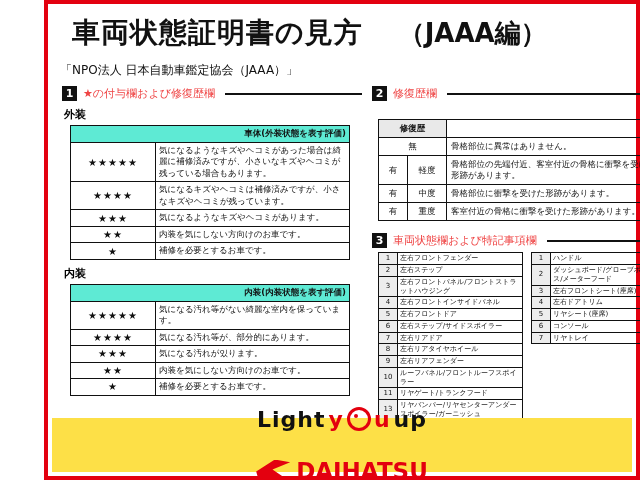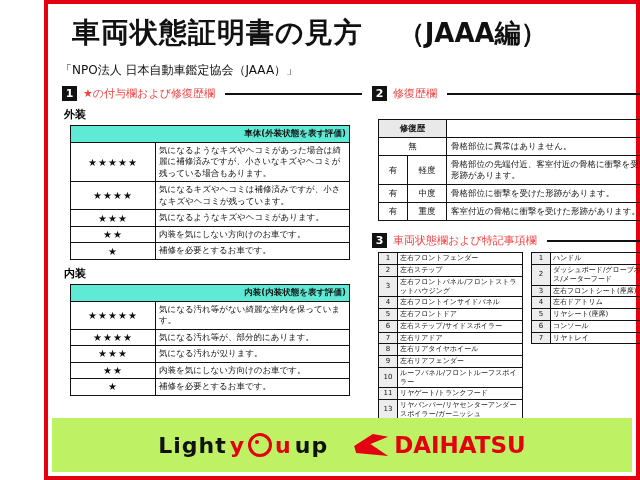--- a/index.html
+++ b/index.html
@@ -61,22 +61,22 @@
   
   .parts-wrap{display:flex;gap:8px;margin-left:6px;}
   .t-parts{font-size:7px;}
   .t-parts td{border:1px solid #111;padding:1px 2px;line-height:1.25;}
   .t-parts .num{width:14px;text-align:center;background:#ededed;}
   .t-parts .nm{width:120px;}
   .t-parts-r .nm{width:104px;}
   
   .footer{
     position:absolute;left:4px;right:4px;bottom:4px;height:54px;
-    background:#bef264;border-top:0;
-    display:flex;align-items:center;justify-content:center;gap:26px;
+    background:#fde047;border-top:0;
+    display:flex;align-items:center;justify-content:center;gap:26px;flex-direction:column;
   }
   .light-you-up{font-size:22px;font-weight:bold;color:#111;letter-spacing:1px;display:flex;align-items:center;gap:3px;}
   .lyu-y{color:#e3000f;}
   .lyu-o{display:inline-block;width:18px;height:18px;border-radius:50%;border:3px solid #e3000f;position:relative;}
   .lyu-o:after{content:"";position:absolute;left:4px;top:4px;width:4px;height:4px;border-radius:50%;background:#e3000f;}
   .daihatsu{display:flex;align-items:center;gap:6px;}
   .dmark{
     width:34px;height:22px;background:#e3000f;
     clip-path:polygon(0% 55%,55% 0%,100% 12%,48% 46%,100% 100%,6% 86%);
   }

